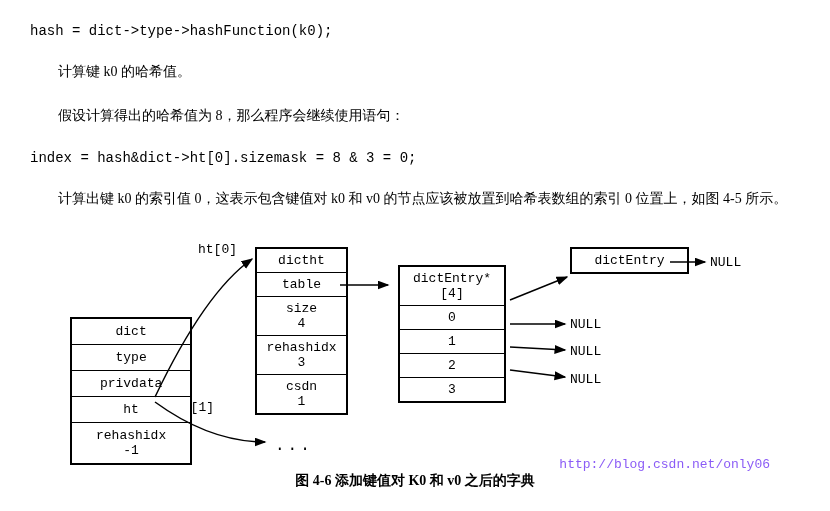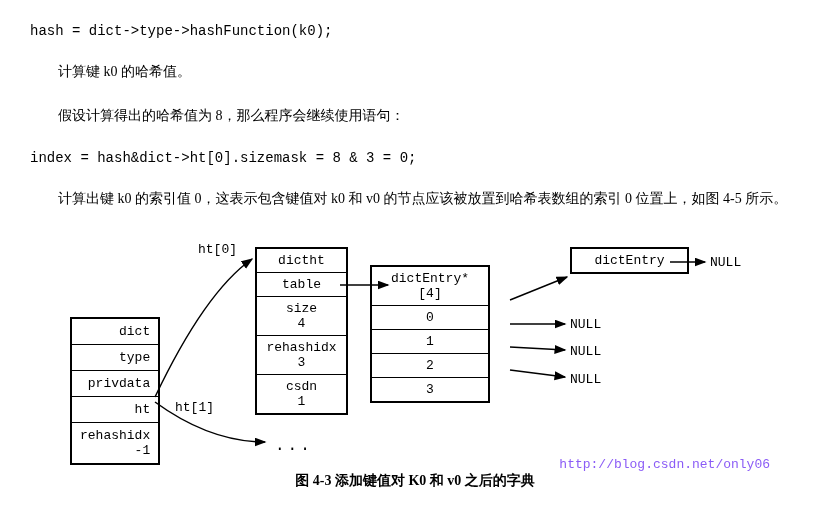--- a/index.html
+++ b/index.html
@@ -33,23 +33,23 @@
       border: 2px solid #000;
       background: #fff;
     }
     .struct-table td {
       border: 1px solid #000;
       text-align: center;
       padding: 4px 8px;
       font-size: 13px;
     }
     .dict-box { left: 40px; top: 85px; width: 85px; }
-    .dict-box td { padding: 5px 8px; text-align: right; }
+    .dict-box td { padding: 5px 24px; }
     .dictht-box { left: 225px; top: 15px; width: 93px; }
-    .dictentry-arr { left: 340px; top: 33px; width: 120px; }
+    .dictentry-arr { left: 368px; top: 33px; width: 108px; }
     .dictentry-box { left: 540px; top: 15px; width: 119px; }
     .label {
       position: absolute;
       font-size: 13px;
       font-family: "Courier New", monospace;
     }
     .ht0-label { left: 168px; top: 10px; text-align: center; }
     .ht1-label { left: 145px; top: 168px; }
     .null-label { font-family: "Courier New", monospace; }
     .dots { position: absolute; left: 245px; top: 205px; font-size: 16px; letter-spacing: 3px; }
@@ -182,15 +182,15 @@
 
     <line x1="480" y1="115" x2="535" y2="118" stroke="#000" stroke-width="1.5" marker-end="url(#ah)"></line>
 
     <line x1="480" y1="138" x2="535" y2="145" stroke="#000" stroke-width="1.5" marker-end="url(#ah)"></line>
 
     <line x1="640" y1="30" x2="675" y2="30" stroke="#000" stroke-width="1.5" marker-end="url(#ah)"></line>
   </svg>
 
 </div>
 
-<div class="caption">图 4-3  添加键值对 K0 和 v0 之后的字典</div>
+<div class="caption">图 4-6  添加键值对 K0 和 v0 之后的字典</div>
 <div class="watermark">http://blog.csdn.net/only06</div>
 </div>
 
 </body></html>

